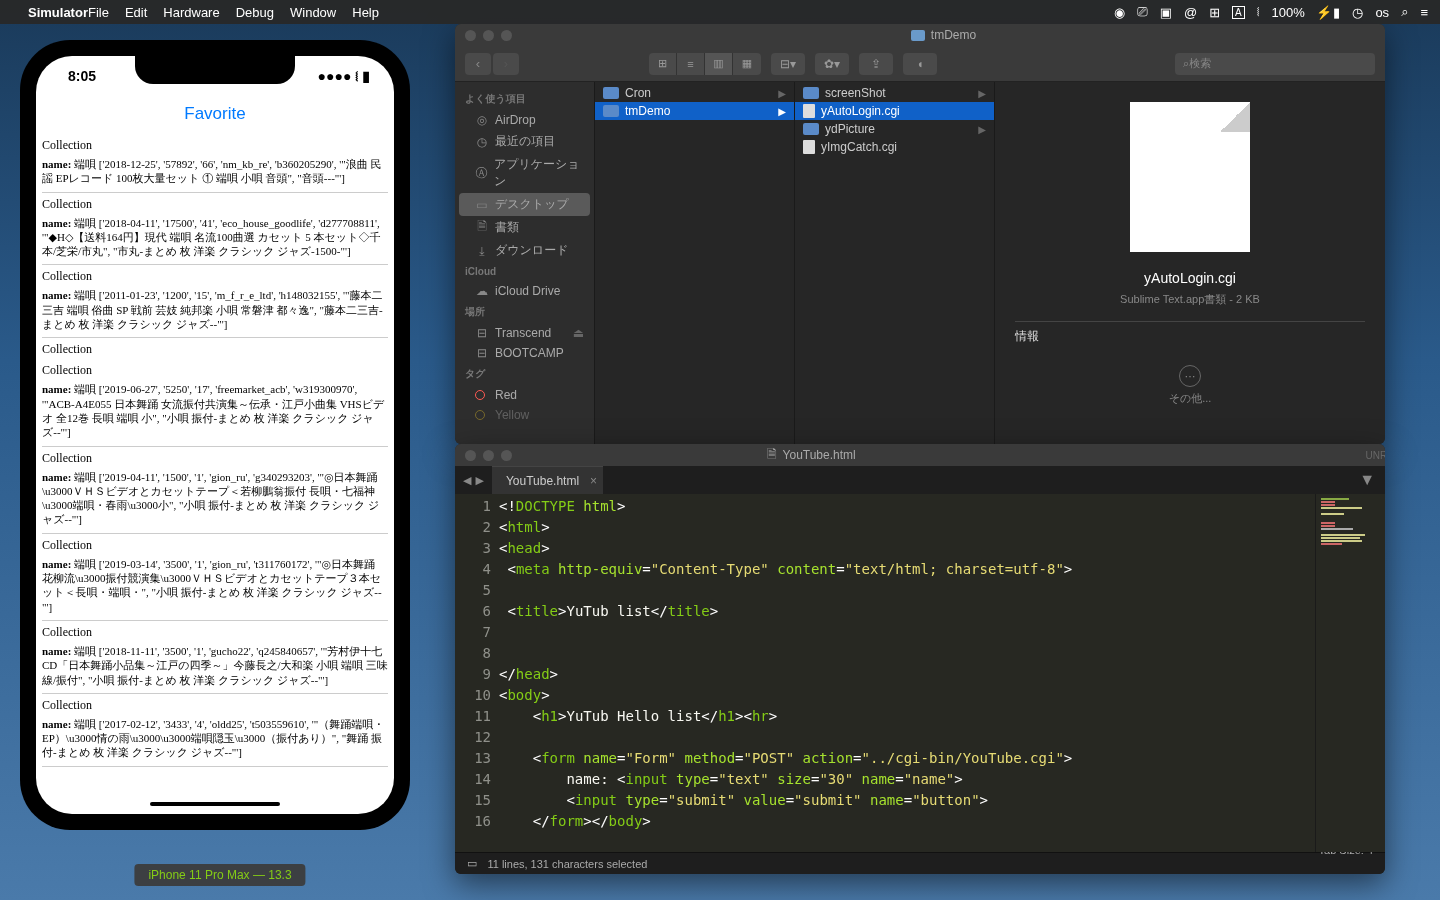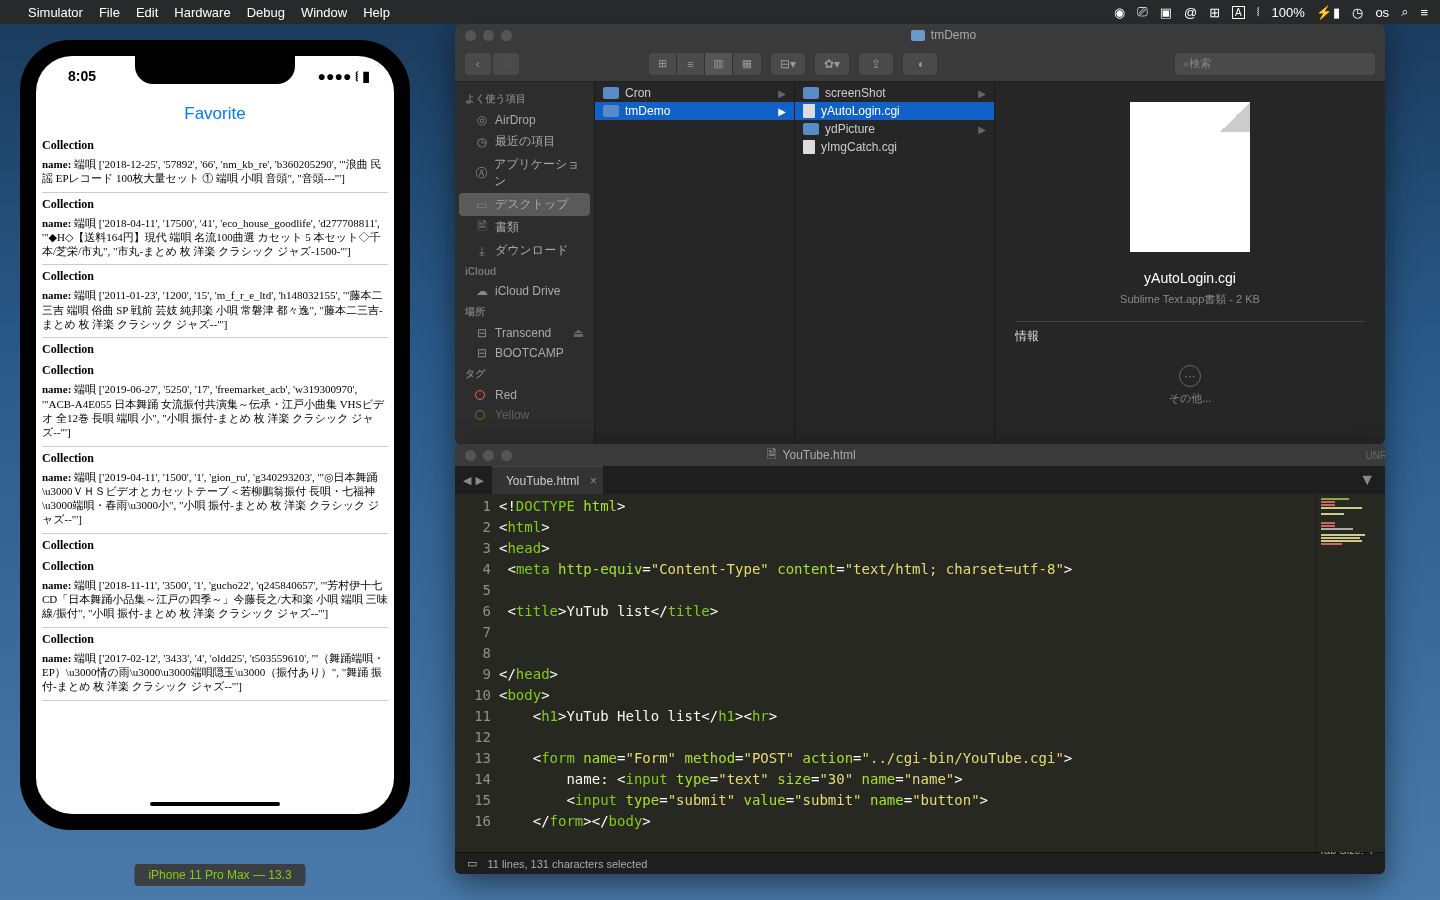--- a/index.html
+++ b/index.html
@@ -16,21 +16,21 @@
   background: rgba(40,40,40,0.95);
   display: flex;
   align-items: center;
   padding: 0 12px;
   color: #fff;
   font-size: 13px;
   position: relative;
   z-index: 100;
 }
 .menubar .apple { margin-right: 16px; font-size: 15px; }
-.menubar .app-name { font-weight: normal; margin-right: 16px; }
+.menubar .app-name { font-weight: bold; }
 .menubar .menu-item { margin-right: 16px; }
 .menubar .right { margin-left: auto; display: flex; align-items: center; gap: 12px; }
 .menubar .right span { font-size: 13px; }
 
 .simulator {
   position: absolute;
   left: 20px;
   top: 40px;
   width: 400px;
   height: 820px;
@@ -79,21 +79,21 @@
   color: #007AFF;
 }
 .app-content {
   height: calc(100% - 90px);
   overflow-y: auto;
   font-family: "Times New Roman", serif;
   font-size: 11px;
   padding: 0 6px;
 }
 .cell-header {
-  font-weight: bold;
+  font-weight: normal;
   font-size: 12px;
   padding: 4px 0 2px;
 }
 .cell-body {
   padding: 2px 0 6px;
   border-bottom: 1px solid #ccc;
   line-height: 1.3;
 }
 .cell-body .name-label { font-weight: bold; }
 .home-indicator {
@@ -313,20 +313,21 @@
           <div class="cell-header">Collection</div>
           <div class="cell-body"><span class="name-label">name:</span> 端唄 ['2018-04-11', '17500', '41', 'eco_house_goodlife', 'd277708811', '"◆H◇【送料164円】現代 端唄 名流100曲選 カセット 5 本セット◇千本/芝栄/市丸", "市丸-まとめ 枚 洋楽 クラシック ジャズ-1500-"']</div>
           <div class="cell-header">Collection</div>
           <div class="cell-body"><span class="name-label">name:</span> 端唄 ['2011-01-23', '1200', '15', 'm_f_r_e_ltd', 'h148032155', '"藤本二三吉 端唄 俗曲 SP 戦前 芸妓 純邦楽 小唄 常磐津 都々逸", "藤本二三吉-まとめ 枚 洋楽 クラシック ジャズ--"']</div>
           <div class="cell-header">Collection</div>
           <div class="cell-header">Collection</div>
           <div class="cell-body"><span class="name-label">name:</span> 端唄 ['2019-06-27', '5250', '17', 'freemarket_acb', 'w319300970', '"ACB-A4E055 日本舞踊 女流振付共演集～伝承・江戸小曲集 VHSビデオ 全12巻 長唄 端唄 小", "小唄 振付-まとめ 枚 洋楽 クラシック ジャズ--"']</div>
           <div class="cell-header">Collection</div>
           <div class="cell-body"><span class="name-label">name:</span> 端唄 ['2019-04-11', '1500', '1', 'gion_ru', 'g340293203', '"◎日本舞踊\u3000ＶＨＳビデオとカセットテープ＜若柳鵬翁振付 長唄・七福神\u3000端唄・春雨\u3000小", "小唄 振付-まとめ 枚 洋楽 クラシック ジャズ--"']</div>
           <div class="cell-header">Collection</div>
+          <div class="cell-body"><span class="name-label">name:</span> 端唄 ['2019-03-14', '3500', '1', 'gion_ru', 't311760172', '"◎日本舞踊 花柳流\u3000振付競演集\u3000ＶＨＳビデオとカセットテープ３本セット＜長唄・端唄・", "小唄 振付-まとめ 枚 洋楽 クラシック ジャズ--"']</div>
           <div class="cell-header">Collection</div>
           <div class="cell-body"><span class="name-label">name:</span> 端唄 ['2018-11-11', '3500', '1', 'gucho22', 'q245840657', '"芳村伊十七CD「日本舞踊小品集～江戸の四季～」今藤長之/大和楽 小唄 端唄 三味線/振付", "小唄 振付-まとめ 枚 洋楽 クラシック ジャズ--"']</div>
           <div class="cell-header">Collection</div>
           <div class="cell-body"><span class="name-label">name:</span> 端唄 ['2017-02-12', '3433', '4', 'oldd25', 't503559610', '"（舞踊端唄・EP）\u3000情の雨\u3000\u3000端唄隠玉\u3000（振付あり）", "舞踊 振付-まとめ 枚 洋楽 クラシック ジャズ--"']</div>
         </div>
       <div class="home-indicator"></div>
     </div>
   </div>
   <div class="device-label">iPhone 11 Pro Max — 13.3</div>
 </div>

